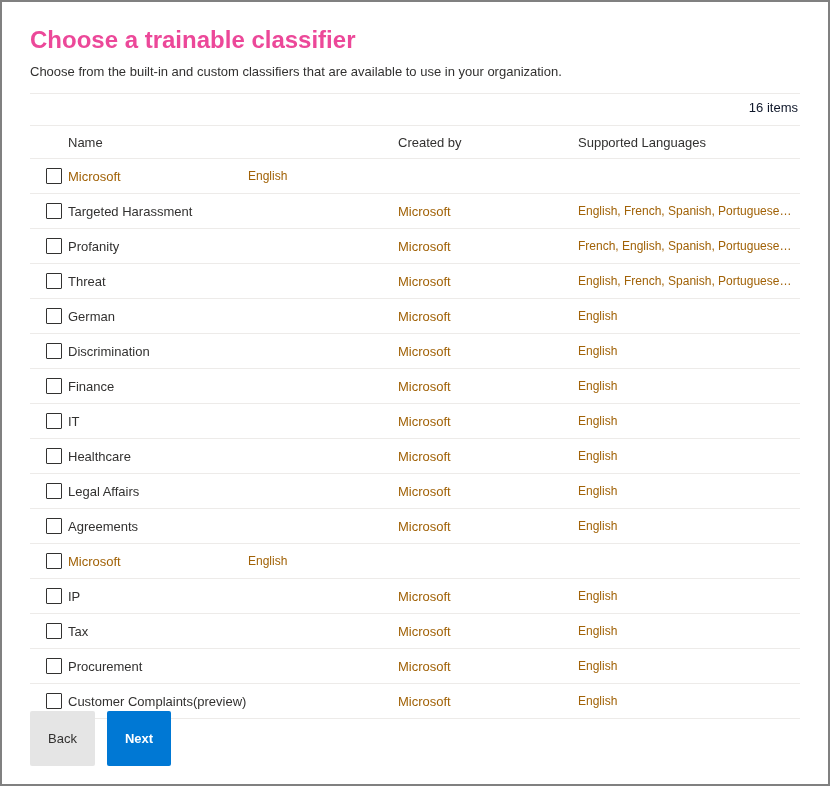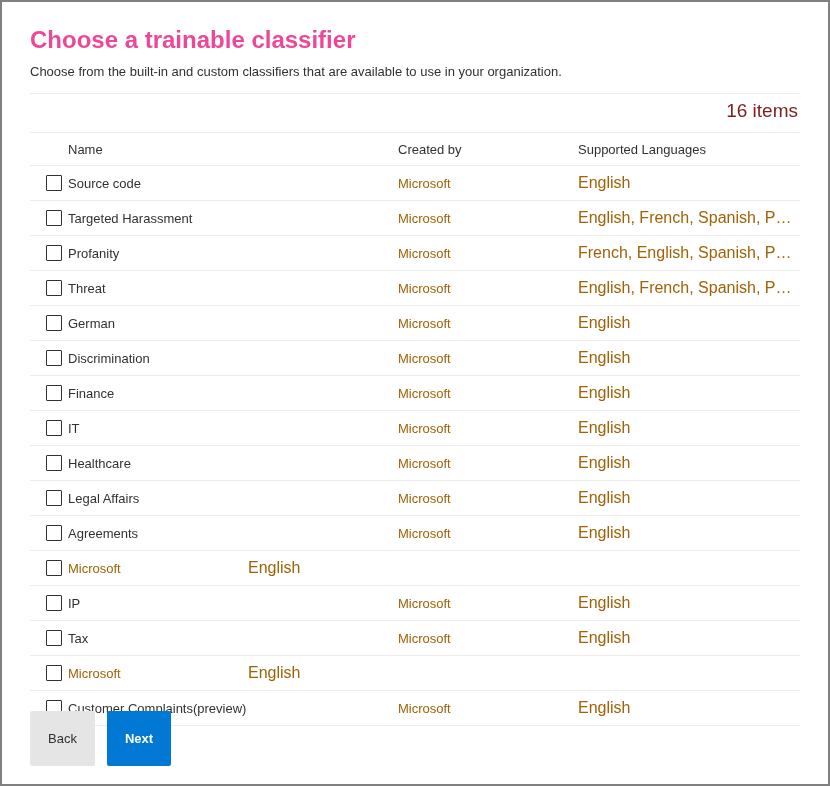--- a/index.html
+++ b/index.html
@@ -23,22 +23,22 @@
       font-size: 13px;
       color: #323130;
       margin-bottom: 14px;
     }
     .divider {
       border-top: 1px solid #edebe9;
       margin-bottom: 6px;
     }
     .item-count {
       text-align: right;
-      font-size: 19px;
-      color: #7f1d1d;
+      font-size: 13px;
+      color: #0f172a;
       padding-right: 2px;
       margin-bottom: 10px;
     }
     .table {
       width: 100%;
       margin-top: 8px;
     }
     .table-header, .table-row {
       display: flex;
       align-items: center;
@@ -61,21 +61,21 @@
     .col-name {
       width: 330px;
       font-size: 13px;
     }
     .col-createdby {
       width: 180px;
       font-size: 13px;
     }
     .col-languages {
       flex: 1;
-      font-size: 16px;
+      font-size: 12px;
       white-space: nowrap;
       overflow: hidden;
       text-overflow: ellipsis;
       padding-right: 6px;
     }
     .table-header .col-name,
     .table-header .col-createdby,
     .table-header .col-languages {
       font-size: 13px;
       color: #323130;
@@ -130,21 +130,20 @@
     <div class="col-checkbox"></div>
     <div class="col-name">Name</div>
     <div class="col-createdby">Created by</div>
     <div class="col-languages">Supported Languages</div>
   </div>
   <div id="table-body">
       <div class="table-row">
         <div class="col-checkbox">
           <div class="checkbox"></div>
         </div>
-        <div class="col-name">Source code</div>
         <div class="col-createdby">Microsoft</div>
         <div class="col-languages">English</div>
       </div>
       <div class="table-row">
         <div class="col-checkbox">
           <div class="checkbox"></div>
         </div>
         <div class="col-name">Targeted Harassment</div>
         <div class="col-createdby">Microsoft</div>
         <div class="col-languages">English, French, Spanish, Portuguese, German, …</div>
@@ -241,20 +240,21 @@
           <div class="checkbox"></div>
         </div>
         <div class="col-name">Tax</div>
         <div class="col-createdby">Microsoft</div>
         <div class="col-languages">English</div>
       </div>
       <div class="table-row">
         <div class="col-checkbox">
           <div class="checkbox"></div>
         </div>
+        <div class="col-name">Procurement</div>
         <div class="col-createdby">Microsoft</div>
         <div class="col-languages">English</div>
       </div>
       <div class="table-row">
         <div class="col-checkbox">
           <div class="checkbox"></div>
         </div>
         <div class="col-name">Customer Complaints(preview)</div>
         <div class="col-createdby">Microsoft</div>
         <div class="col-languages">English</div>

